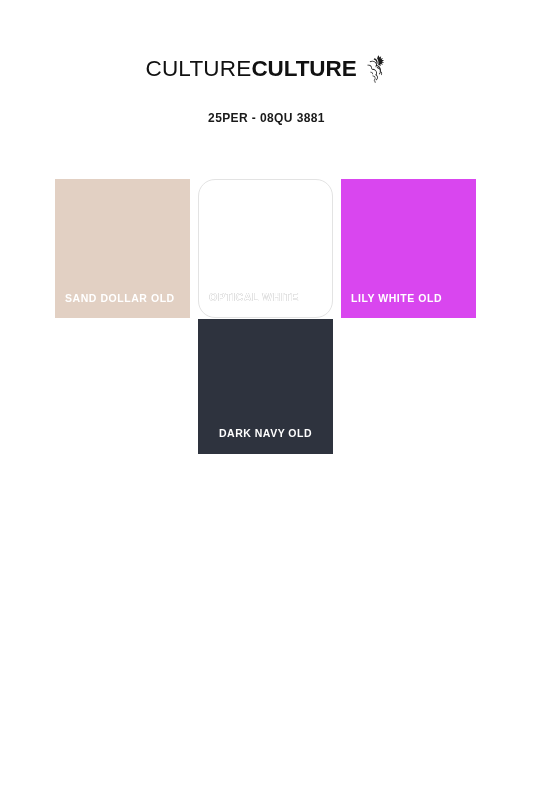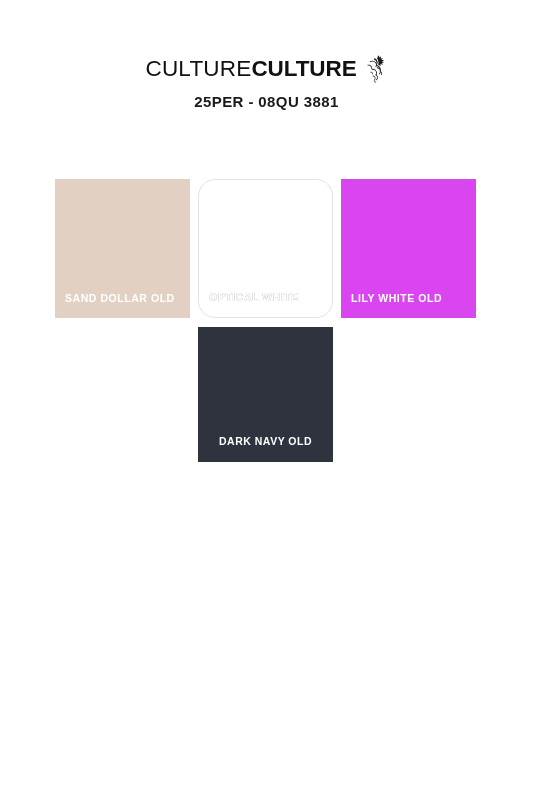--- a/index.html
+++ b/index.html
@@ -63,23 +63,23 @@
     display: inline-block;
     width: 26px;
     height: 30px;
     margin-left: 5px;
     margin-top: -4px;
     vertical-align: top;
   }
   .brand-emblem svg { display: block; }
 
   .brand-reference {
-    margin-top: 9px;
-    font-family: "Liberation Sans", sans-serif;
-    font-size: 15px;
+    margin-top: 27px;
+    font-family: "Liberation Sans", sans-serif;
+    font-size: 12px;
     font-weight: 700;
     letter-spacing: 0.4px;
     color: #1a1a1a;
   }
 
   
   .swatch-grid {
     position: absolute;
     top: 172px;
     left: 55px;
@@ -188,18 +188,18 @@
     <div class="swatch swatch-bordered" id="sw-1" style="background-color: rgb(255, 255, 255); border-radius: 17px;">
       <span class="swatch-label on-white" style="color: rgb(255, 255, 255);">OPTICAL WHITE</span>
     </div>
 
     <div class="swatch" id="sw-2" style="background-color: #d946ef;">
       <span class="swatch-label" style="color: rgb(255, 255, 255);">LILY WHITE OLD</span>
     </div>
   </div>
 
   <div class="swatch-row-second">
-    <div class="swatch" id="sw-3" style="background-color: rgb(46, 51, 62); margin-top: 8px;">
+    <div class="swatch" id="sw-3" style="background-color: rgb(46, 51, 62);">
       <span class="swatch-label navy-label" style="color: rgb(255, 255, 255);">DARK NAVY OLD</span>
     </div>
   </div>
 
 </div>
 
 </body></html>

